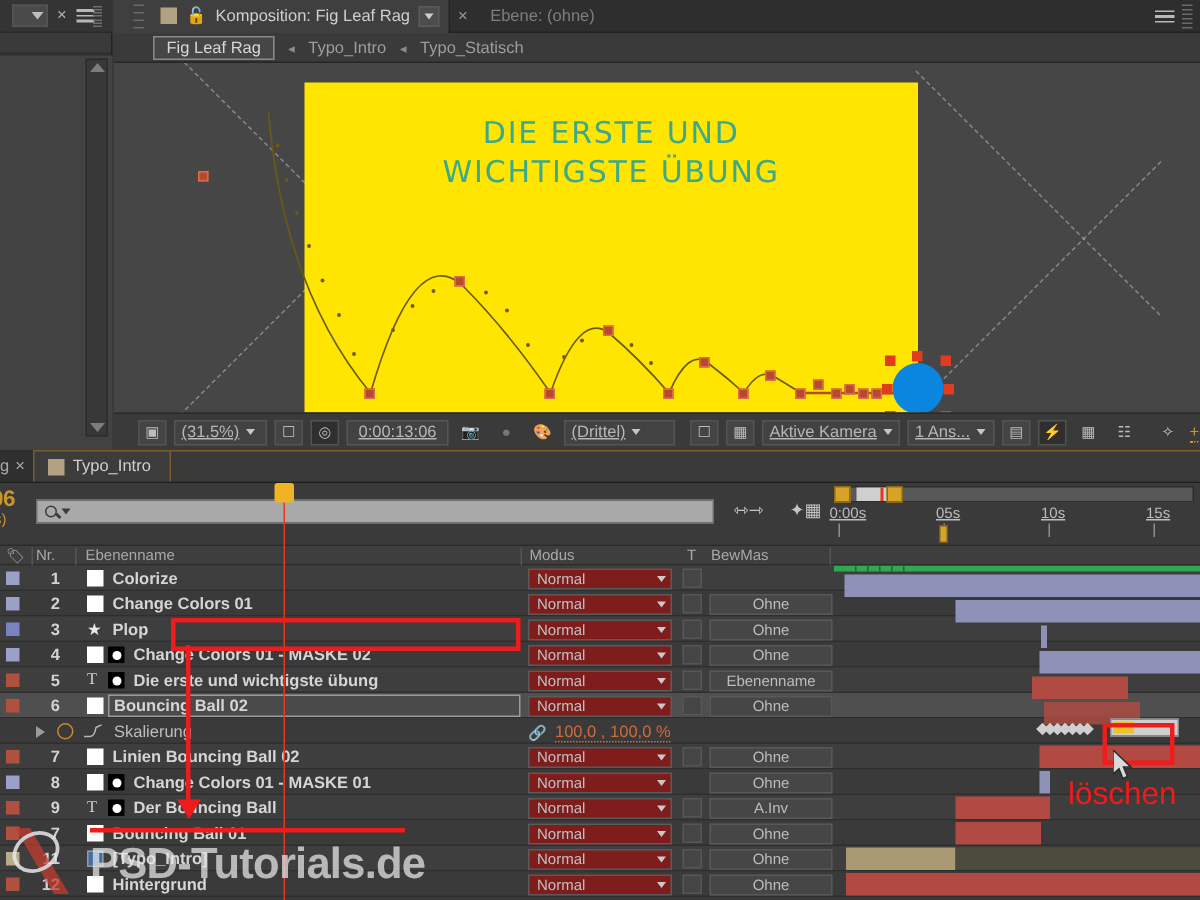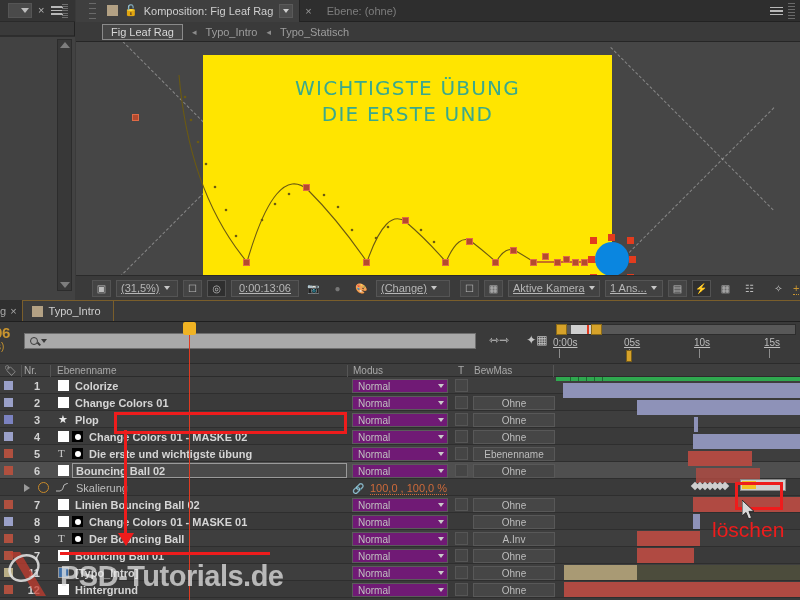--- a/index.html
+++ b/index.html
@@ -131,21 +131,21 @@
   .lbl-num { position:absolute; left:26px; top:3px; width:14px; text-align:right;
       font-size:11px; font-weight:bold; color:#d2d2d2; }
   .lyr-icon { position:absolute; left:58px; top:3px; width:11px; height:11px; background:#fff; }
   .lyr-star { position:absolute; left:58px; top:2px; color:#e8e8e8; font-size:11px; }
   .lyr-T { position:absolute; left:58px; top:2px; color:#cfcfcf; font-size:11px; font-family:"Liberation Serif", serif;}
   .mask-ic { position:absolute; left:72px; top:3px; width:11px; height:11px; background:#000;
       display:flex; align-items:center; justify-content:center; }
   .mask-ic b { width:6px; height:6px; border-radius:50%; background:#fff; display:block;}
   .lyr-name { position:absolute; top:3px; font-size:11px; font-weight:bold; color:#d5d5d5; white-space:nowrap; }
   .name-box { position:absolute; top:1px; height:15px; border:1px solid #9a9a9a; background:#4a4a4a; }
-  .modus { position:absolute; left:352px; top:2px; width:96px; height:14px; background:#701a75;
+  .modus { position:absolute; left:352px; top:2px; width:96px; height:14px; background:#7f1d1d;
       border:1px solid #5b5b5b; display:flex; align-items:center; justify-content:space-between; padding:0 3px 0 5px; }
   .modus span { font-size:10px; color:#c0c0c0; }
   .modus .caret { border-top-color:#c9c9c9; border-left-width:3px;border-right-width:3px;border-top-width:4px;}
   .tbox { position:absolute; left:455px; top:2px; width:13px; height:13px; background:#454545; border:1px solid #565656; }
   .bwm { position:absolute; left:473px; top:2px; width:82px; height:14px; background:#464646;
       border:1px solid #585858; display:flex; align-items:center; justify-content:center; }
   .bwm span { font-size:10px; color:#bdbdbd; }
   .prop-row { position:absolute; left:0; width:800px; height:17px; background:#3a3a3a; border-bottom:1px solid #2e2e2e; }
   .tri { position:absolute; left:24px; top:5px; width:0;height:0;
       border-top:4px solid transparent;border-bottom:4px solid transparent;border-left:6px solid #9a9a9a;}
@@ -267,22 +267,22 @@
   <div class="viewer">
     <div class="vp-inner">
 
       <div class="guide" style="left:40px; top:-8px; width:230px; transform:rotate(45deg);"></div>
       <div class="guide" style="left:40px; top:238px; width:230px; transform:rotate(-45deg);"></div>
       <div class="guide" style="left:535px; top:5px; width:230px; transform:rotate(45deg);"></div>
       <div class="guide" style="left:535px; top:228px; width:230px; transform:rotate(-45deg);"></div>
 
       <div class="canvas">
         <div class="title-txt">
+          <div>DIE ERSTE UND</div>
           <div>WICHTIGSTE ÜBUNG</div>
-          <div>DIE ERSTE UND</div>
         </div>
       </div>
 
       <svg class="motionpath" viewBox="0 0 724 233">
         <path d="M 103,33 Q 113,150 171,220" fill="none" stroke="#6b5a12" stroke-width="1.1"></path>
         <path d="M 171,220 Q 200,120 232,148 Q 262,178 291,220" fill="none" stroke="#6b5a12" stroke-width="1.1"></path>
         <path d="M 291,220 Q 310,165 330,180 Q 350,197 370,220" fill="none" stroke="#6b5a12" stroke-width="1.1"></path>
         <path d="M 370,220 Q 383,190 396,200 Q 409,210 420,220" fill="none" stroke="#6b5a12" stroke-width="1.1"></path>
         <path d="M 420,220 Q 430,203 440,209 Q 450,215 458,220" fill="none" stroke="#6b5a12" stroke-width="1.1"></path>
         <path d="M 458,220 L 552,220" fill="none" stroke="#b44a2e" stroke-width="1.6"></path>
@@ -343,21 +343,21 @@
     </div>
     <div class="vt-btn">☐</div>
     <div class="vt-btn" style="background:#2f2f2f;">◎</div>
     <div class="vt-box" style="min-width:68px; justify-content:center;">
       <span>0:00:13:06</span>
     </div>
     <div class="vt-btn" style="border:none;background:none;">📷</div>
     <div class="vt-btn" style="border:none;background:none;color:#777;">●</div>
     <div class="vt-btn" style="border:none;background:none;">🎨</div>
     <div class="vt-box" style="min-width:74px;">
-      <span>(Change)</span>
+      <span>(Drittel)</span>
       <i class="caret"></i>
     </div>
     <div class="vt-sep"></div>
     <div class="vt-btn">☐</div>
     <div class="vt-btn">▦</div>
     <div class="vt-box" style="min-width:92px;">
       <span>Aktive Kamera</span>
       <i class="caret"></i>
     </div>
     <div class="vt-box" style="min-width:58px;">

